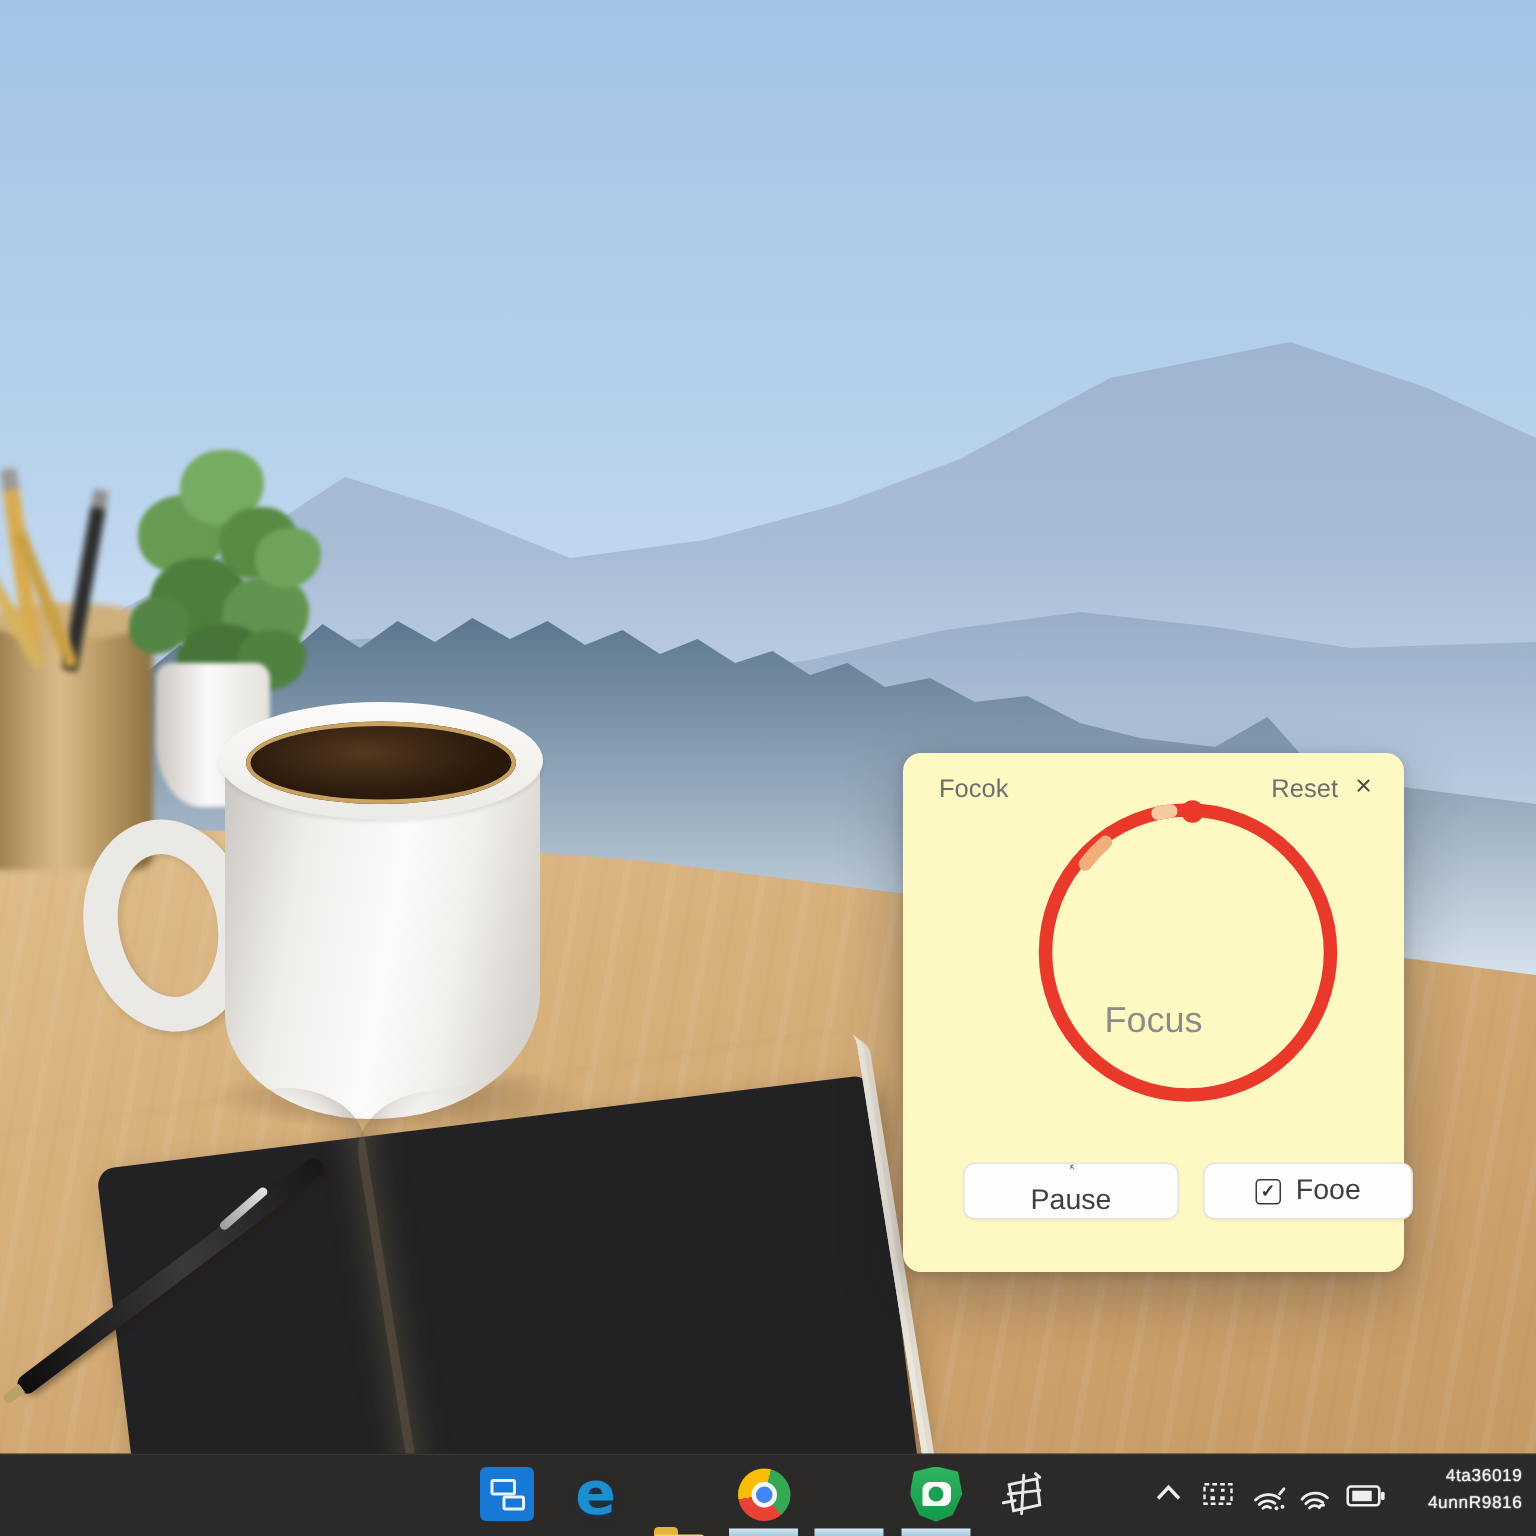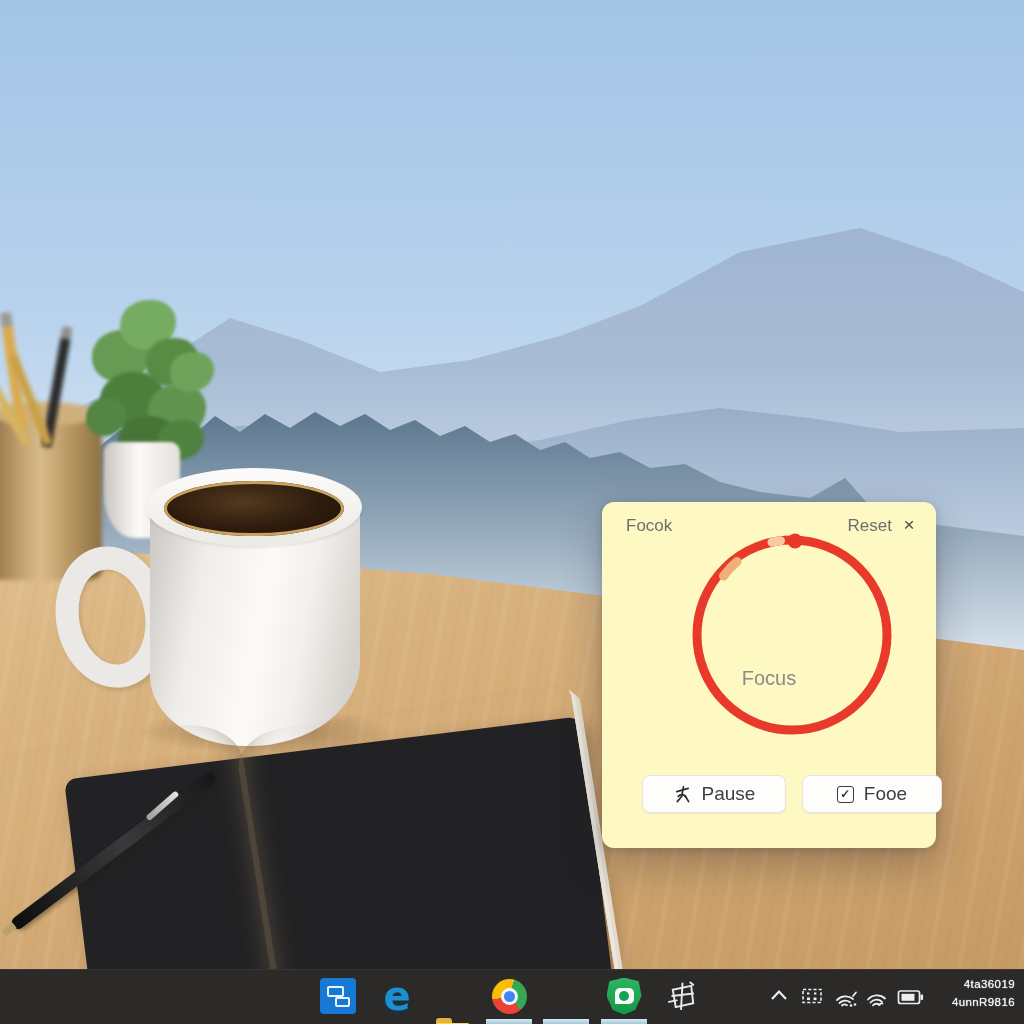--- a/index.html
+++ b/index.html
@@ -86,25 +86,25 @@
   .timer-window { left:602px; top:502px; width:334px; height:346px; background:#fef9c3;
     border-radius:12px; box-shadow:0 16px 42px rgba(30,30,40,.30), 0 2px 8px rgba(30,30,40,.18); z-index:40; }
   .tw-titlebar { position:absolute; left:0; top:0; width:100%; height:44px; }
   .tw-title-left { position:absolute; left:24px; top:14px; font-size:17px; color:#6e6e6e; }
   .tw-title-right { position:absolute; right:44px; top:14px; font-size:17px; color:#6e6e6e; }
   .tw-close { position:absolute; right:14px; top:10px; width:26px; height:26px; font-size:19px; color:#4d4d4d;
     display:flex; align-items:center; justify-content:center; cursor:default; }
   .tw-ring { position:absolute; left:80px; top:23px; width:220px; height:220px; }
   .tw-time { position:absolute; left:0; top:97px; width:100%; text-align:center;
     font-size:58px; color:#141414; letter-spacing:1px; }
-  .tw-label { position:absolute; left:0; top:165px; width:100%; text-align:center; font-size:20px; color:#8b8b8b; }
+  .tw-label { position:absolute; left:0; top:165px; width:100%; text-align:center; font-size:24px; color:#8b8b8b; }
   .tw-btn { position:absolute; top:273px; height:38px; background:#fdfdfc; border:1px solid #e6e3e0;
     border-radius:8px; box-shadow:0 1px 2px rgba(0,0,0,.06); display:flex; align-items:center; justify-content:center;
     gap:10px; font-size:19px; color:#3f3f3f; }
-  .tw-btn-pause { left:40px; width:144px; }
+  .tw-btn-pause { left:40px; width:144px;flex-direction:column; }
   .tw-btn-reset { left:200px; width:140px; }
   .btn-reset-box { width:17px; height:17px; border:1.6px solid #3a3a3a; border-radius:3px; font-size:12px;
     display:flex; align-items:center; justify-content:center; color:#3a3a3a; font-weight:bold; }
 
   
   .taskbar { left:0; top:969px; width:1024px; height:55px; background:#2c2a28; z-index:50;
     box-shadow:inset 0 1px 0 rgba(255,255,255,.06); }
   .tb-icon { position:absolute; top:9px; width:36px; height:36px; display:flex; align-items:center; justify-content:center; }
   .ic-taskview { background:#1779d6; border-radius:4px; position:relative; }
   .ic-taskview i { position:absolute; left:7px; top:8px; width:17px; height:11px; border:2.4px solid #eaf2fb; border-radius:2px; background:transparent; }

